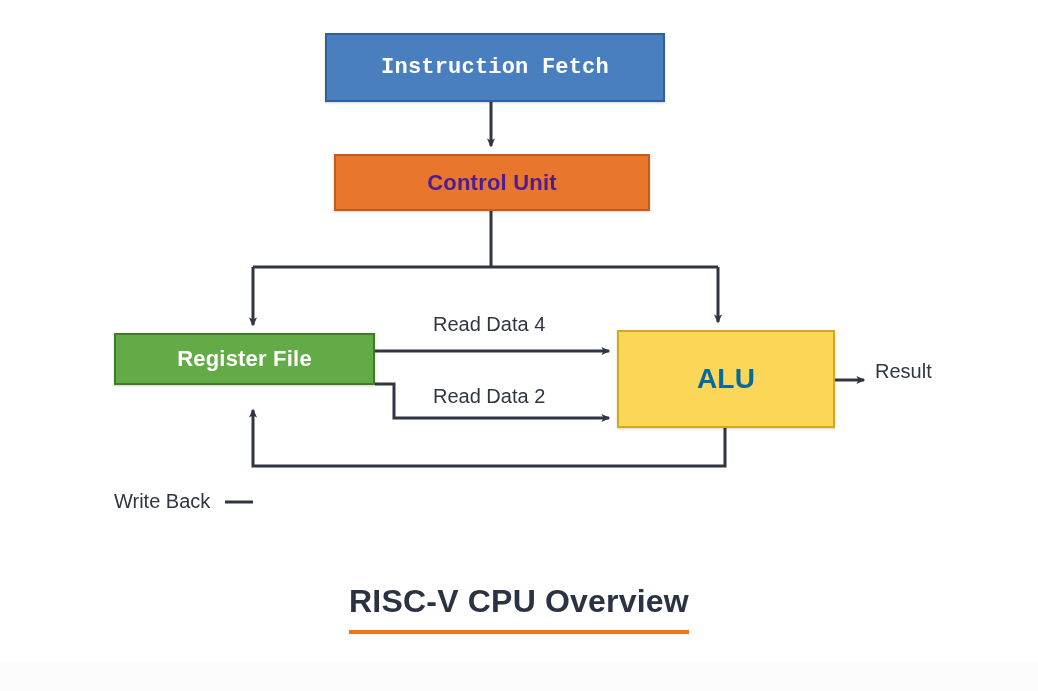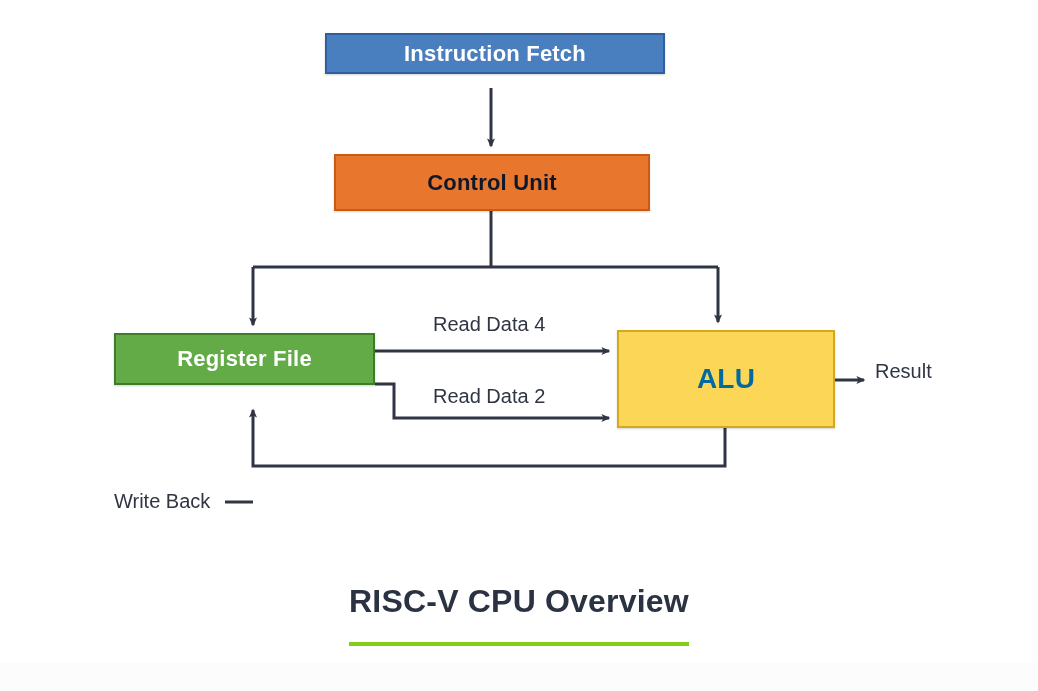--- a/index.html
+++ b/index.html
@@ -40,32 +40,33 @@
     display: flex;
     align-items: center;
     justify-content: center;
     font-weight: bold;
     letter-spacing: 0.2px;
     text-align: center;
     border-style: solid;
     border-width: 2px;
   }
   .node-if {
-    left: 325px; top: 33px; width: 340px; height: 41px;
+    left: 325px; top: 33px; width: 340px; height: 69px;
     background: #4a7fbf;
     border-color: #2e5f9e;
     color: #ffffff;
     font-size: 22px;
     box-shadow: 0 1px 2px rgba(0,0,0,0.18);
+    font-family: Liberation Mono, monospace;
   }
   .node-cu {
     left: 334px; top: 154px; width: 316px; height: 57px;
     background: #e8762c;
     border-color: #c85c17;
-    color: #0f172a;
+    color: #4c1d95;
     font-size: 22px;
     box-shadow: 0 1px 2px rgba(0,0,0,0.18);
   }
   .node-rf {
     left: 114px; top: 333px; width: 261px; height: 52px;
     background: #62ab46;
     border-color: #3f7c29;
     color: #ffffff;
     font-size: 22px;
     box-shadow: 0 1px 2px rgba(0,0,0,0.18);
@@ -94,22 +95,22 @@
     left: 0;
     top: 583px;
     width: 1038px;
     text-align: center;
   }
   .title-text {
     display: inline-block;
     font-size: 32px;
     font-weight: bold;
     color: #2b3342;
-    padding-bottom: 22px;
-    border-bottom: 4px solid #84cc16;
+    padding-bottom: 10px;
+    border-bottom: 4px solid #f97316;
     letter-spacing: 0.2px;
   }
 </style>
 </head>
 <body>
 
 <div id="canvas">
 
   <div class="bottom-band"></div>
 

